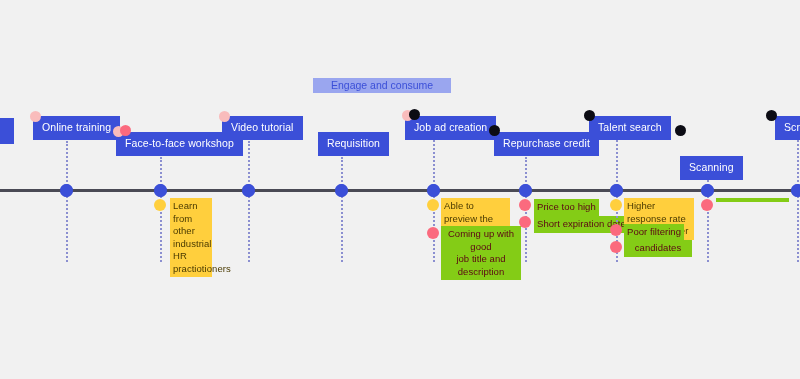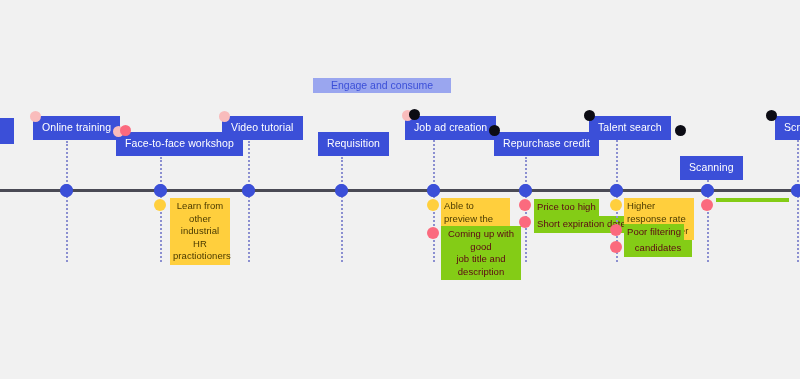--- a/index.html
+++ b/index.html
@@ -105,21 +105,21 @@
   <div class="node" style="left:60px; top:184px;"></div>
 
   <div class="vline" style="left:160px; top:157px; height:105px;"></div>
   <div class="chip" style="left:116px; top:132px;">
     <span>Face-to-face workshop</span>
   </div>
   <div class="chip-dot pink" style="left:113px; top:126px;"></div>
   <div class="chip-dot" style="left:120px; top:125px; background:#fb6a7e;"></div>
   <div class="node" style="left:154px; top:184px;"></div>
   <div class="note-dot yellow" style="left:154px; top:199px;"></div>
-  <div class="note yellow" style="left:170px; top:198px; width:60px;text-align:center;">
+  <div class="note yellow" style="left:170px; top:198px; width:42px;">
     <span>Learn from other</span>
     <span>industrial HR</span>
     <span>practiotioners</span>
   </div>
 
   <div class="vline" style="left:248px; top:141px; height:121px;"></div>
   <div class="chip" style="left:222px; top:116px;">
     <span>Video tutorial</span>
   </div>
   <div class="chip-dot pink" style="left:219px; top:111px;"></div>

